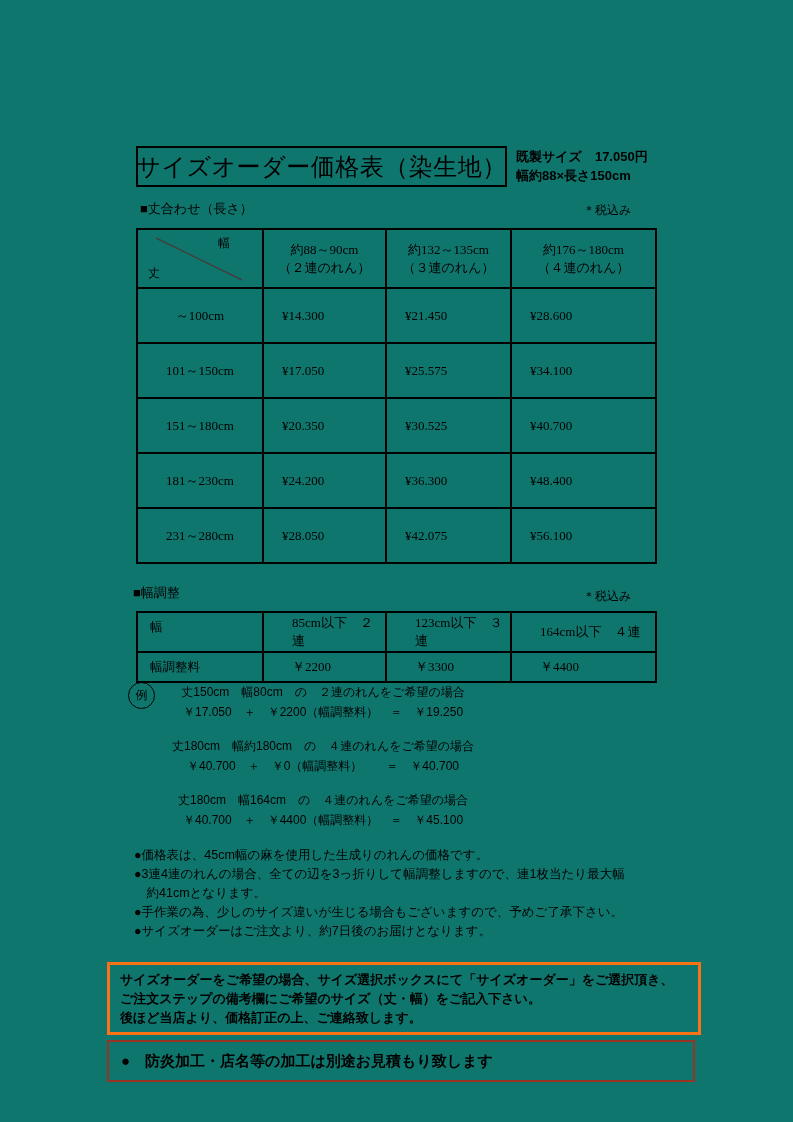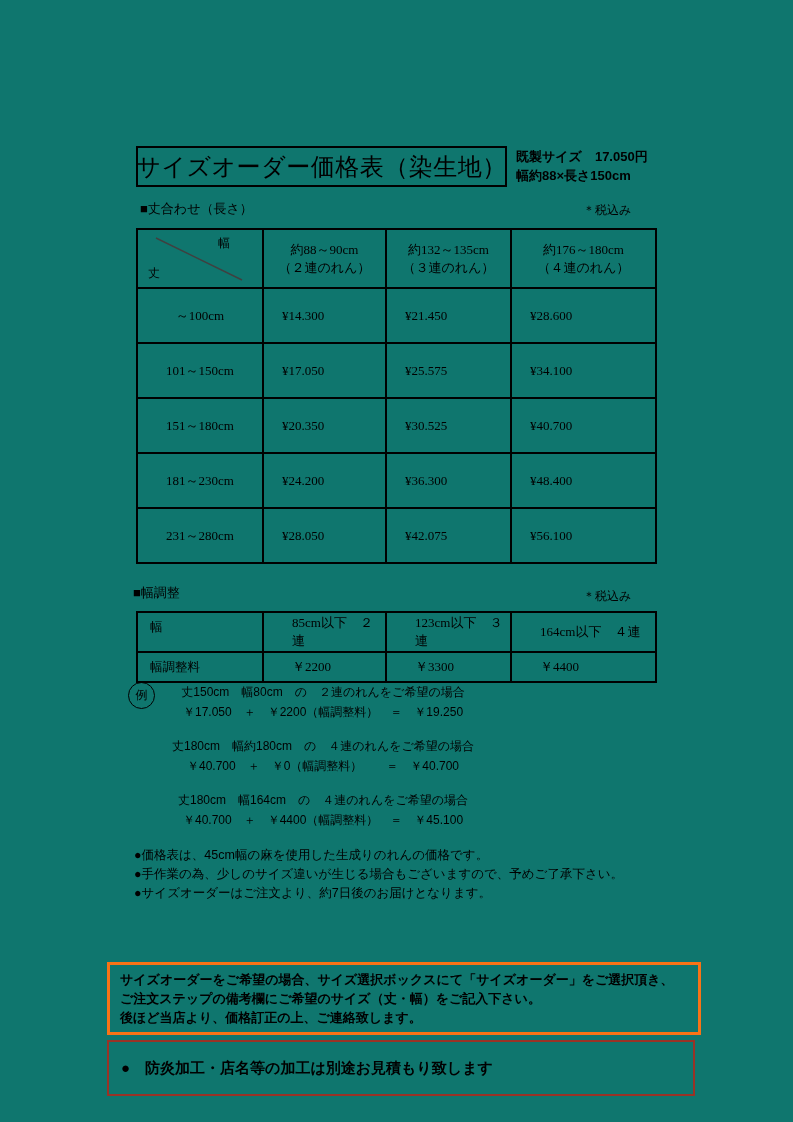--- a/index.html
+++ b/index.html
@@ -50,21 +50,21 @@
   .note-line{white-space:pre-line;}
 
   
   .order-box{
     left:107px;top:962px;width:568px;
     border:3px solid #f97316;padding:5px 10px;
     font-size:13px;font-weight:bold;line-height:19px;white-space:pre-line;
   }
   .estimate-box{
     left:107px;top:1040px;width:560px;height:30px;
-    border:2px solid #993326;padding:11px 12px;
+    border:2px solid #993326;padding:4px 12px;
     display:flex;align-items:center;
     font-size:15px;font-weight:bold;white-space:pre;
   }
 </style>
 </head>
 <body>
 
 <div class="page">
 
   <div class="abs title-box">
@@ -167,20 +167,22 @@
     <div class="example-item">丈150cm　幅80cm　の　２連のれんをご希望の場合
 ￥17.050　＋　￥2200（幅調整料）　＝　￥19.250</div>
     <div class="example-item">丈180cm　幅約180cm　の　４連のれんをご希望の場合
 ￥40.700　＋　￥0（幅調整料）　　＝　￥40.700</div>
     <div class="example-item">丈180cm　幅164cm　の　４連のれんをご希望の場合
 ￥40.700　＋　￥4400（幅調整料）　＝　￥45.100</div>
   </div>
 
   <div class="abs notes">
     <div class="note-line">●価格表は、45cm幅の麻を使用した生成りのれんの価格です。</div>
+    <div class="note-line">●3連4連のれんの場合、全ての辺を3っ折りして幅調整しますので、連1枚当たり最大幅
+　約41cmとなります。</div>
     <div class="note-line">●手作業の為、少しのサイズ違いが生じる場合もございますので、予めご了承下さい。</div>
     <div class="note-line">●サイズオーダーはご注文より、約7日後のお届けとなります。</div>
   </div>
 
   <div class="abs order-box">サイズオーダーをご希望の場合、サイズ選択ボックスにて「サイズオーダー」をご選択頂き、
 ご注文ステップの備考欄にご希望のサイズ（丈・幅）をご記入下さい。
 後ほど当店より、価格訂正の上、ご連絡致します。</div>
 
   <div class="abs estimate-box">
     <span>●　防炎加工・店名等の加工は別途お見積もり致します</span>

